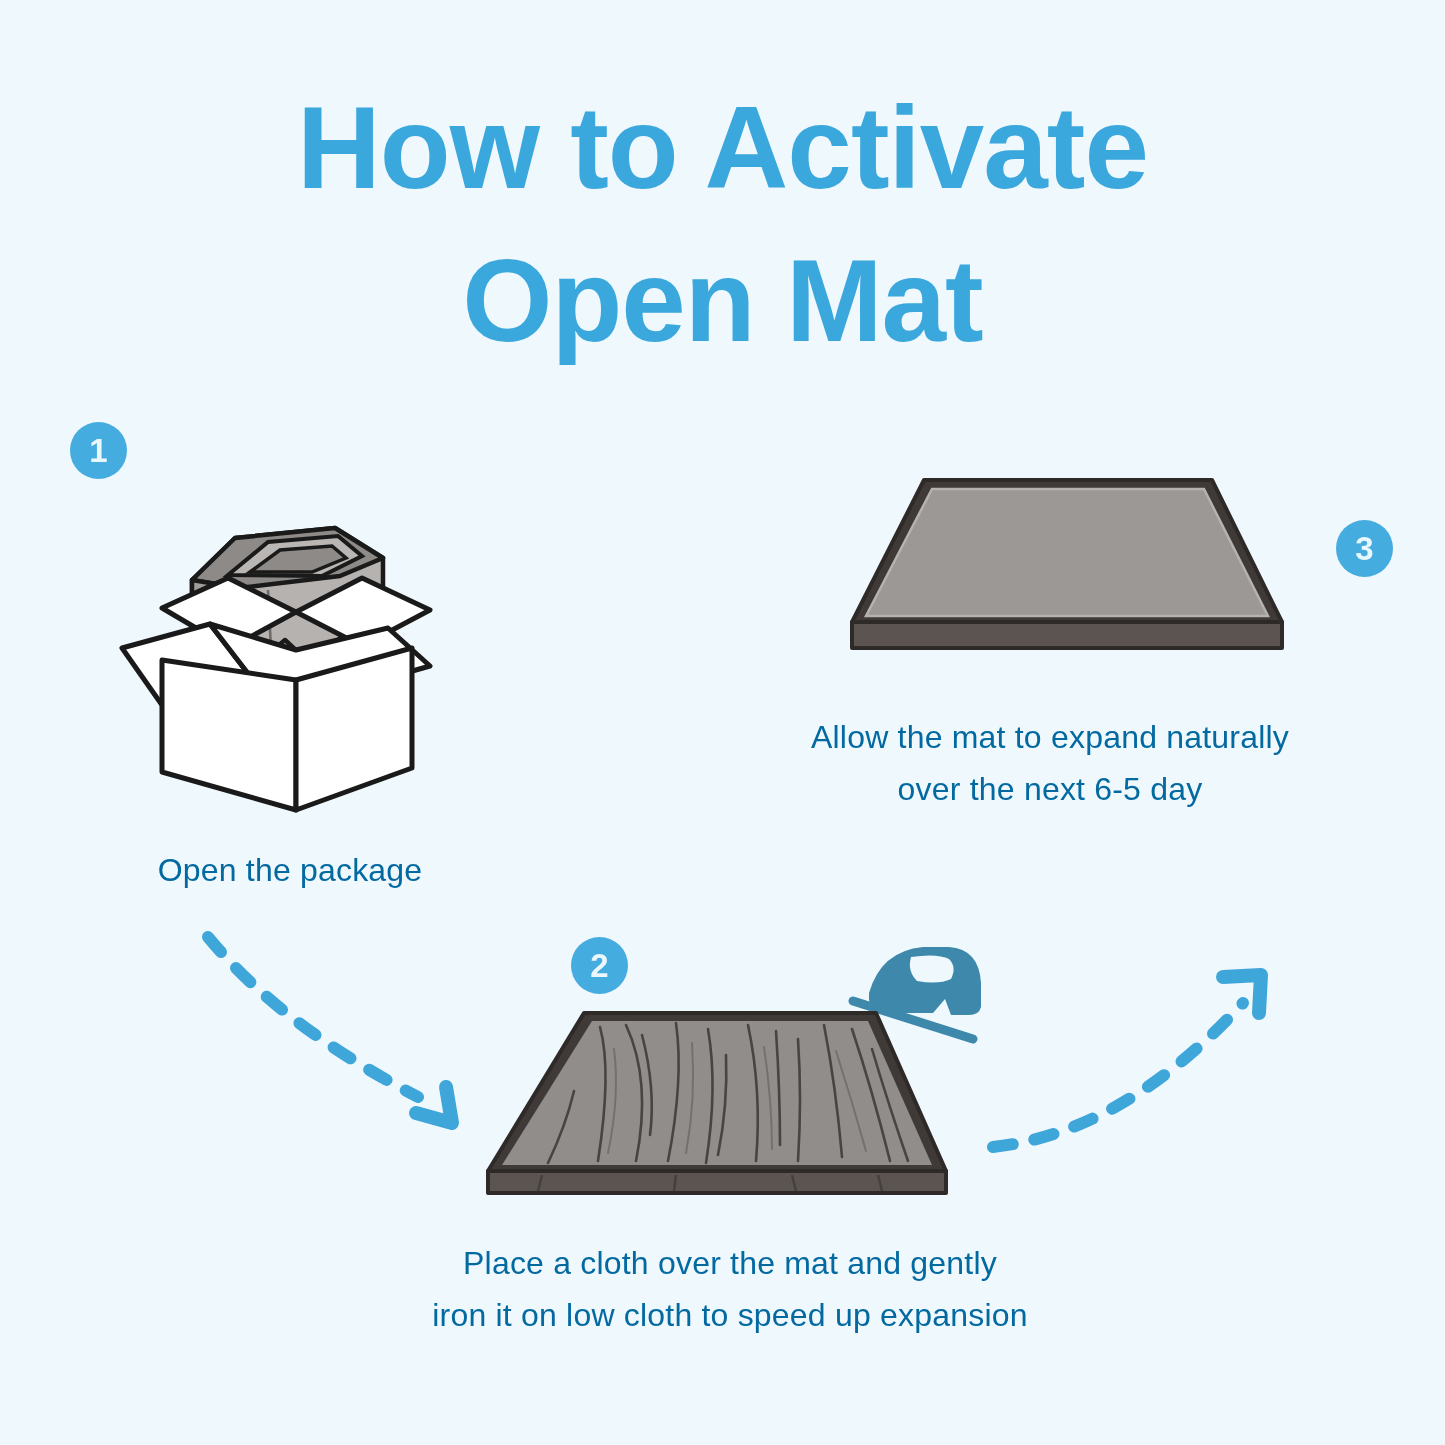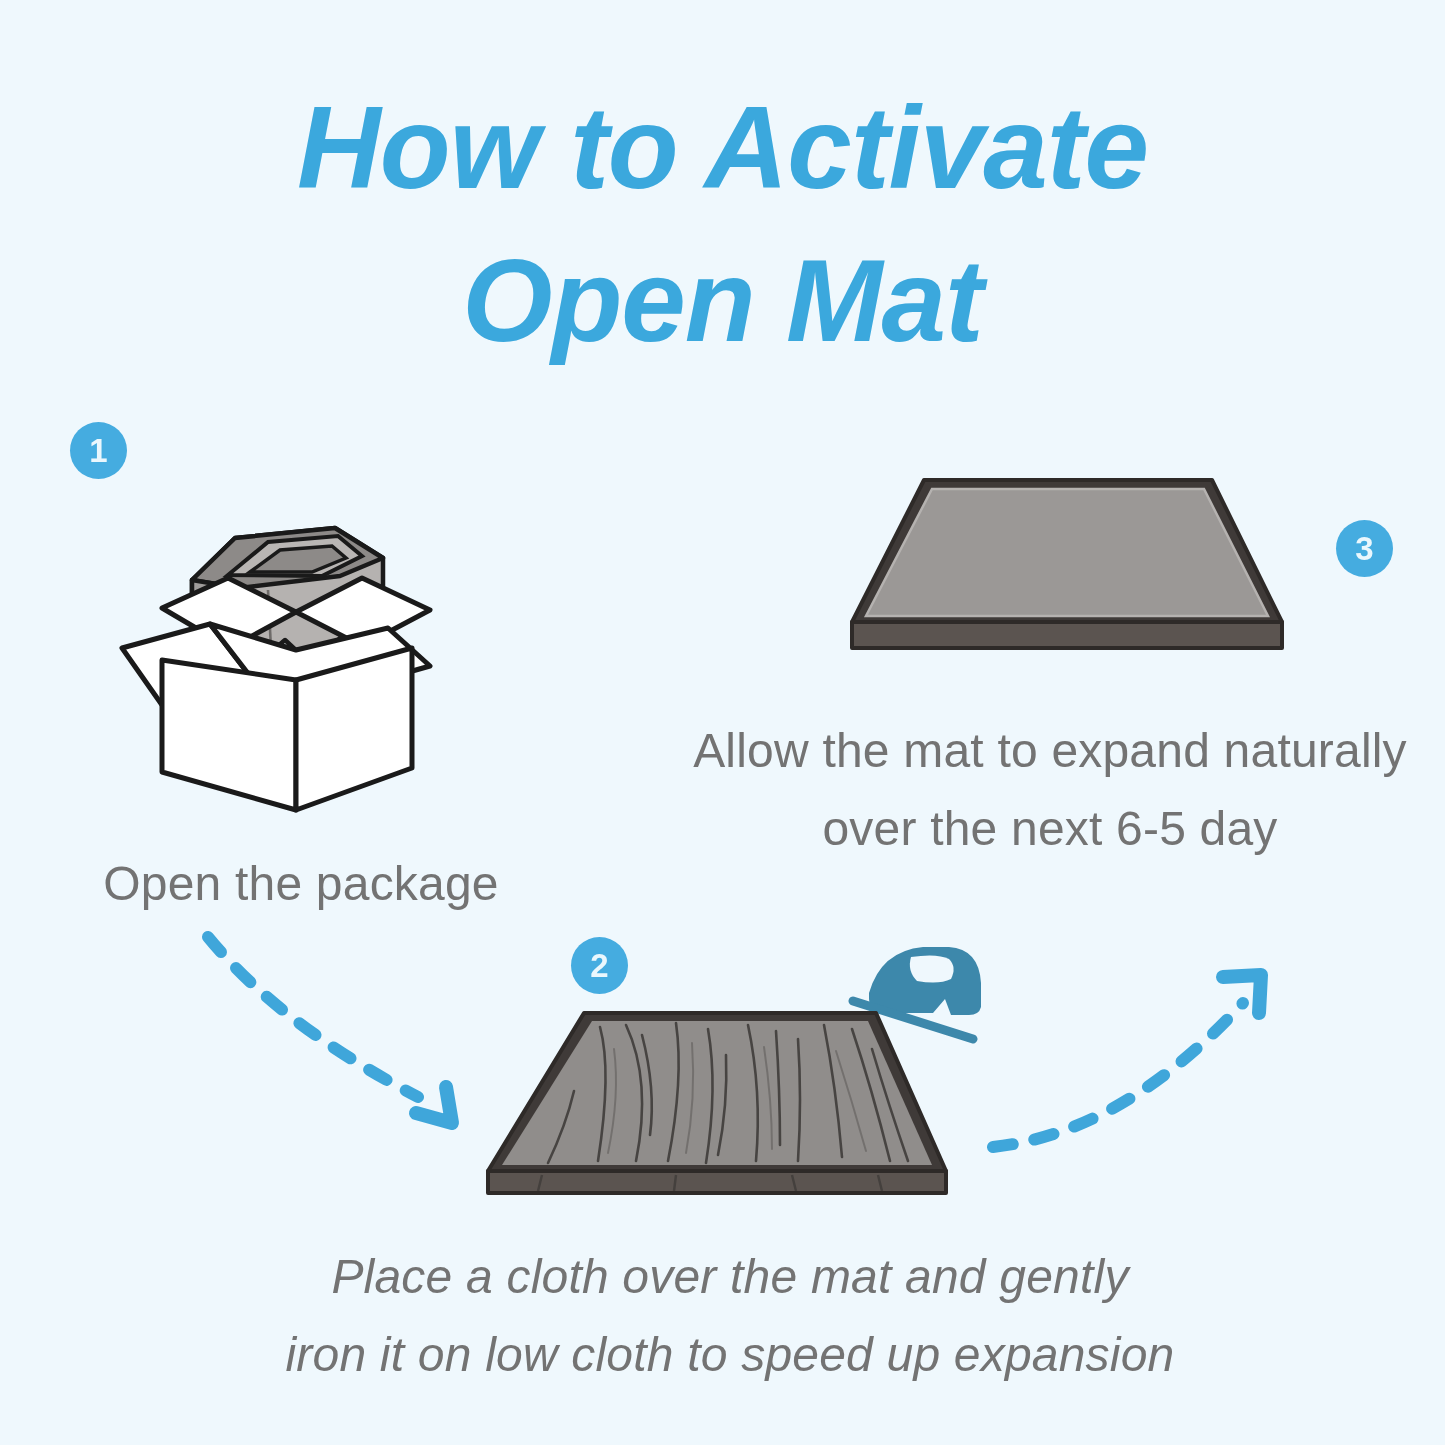--- a/index.html
+++ b/index.html
@@ -17,21 +17,20 @@
     font-family: "Liberation Sans", "DejaVu Sans", sans-serif;
   }
 
   
   .title-block {
     position: absolute;
     top: 72px;
     left: 0;
     width: 1445px;
     text-align: center;
-    font-style: italic;
   }
   .title-line {
     color: #3ba8dd;
     font-weight: 700;
     font-size: 116px;
     line-height: 1.32;
     letter-spacing: -1px;
   }
 
   
@@ -49,36 +48,35 @@
     justify-content: center;
     line-height: 1;
   }
   #badge-1 { left: 70px;   top: 422px; }
   #badge-2 { left: 571px;  top: 937px; }
   #badge-3 { left: 1336px; top: 520px; }
 
   
   .caption {
     position: absolute;
-    color: #737373;
-    font-size: 48px;
+    color: #0369a1;
+    font-size: 32px;
     line-height: 1.62;
     text-align: center;
     letter-spacing: 0.2px;
   }
   #caption-1 {
-    left: 51px;
+    left: 40px;
     top: 845px;
     width: 500px;
   }
   #caption-2 {
     left: 240px;
     top: 1238px;
     width: 980px;
-    font-style: italic;
   }
   #caption-3 {
     left: 660px;
     top: 712px;
     width: 780px;
   }
 
   
   .illus { position: absolute; }
   #illus-box   { left: 100px;  top: 480px;  width: 360px; height: 350px; }

